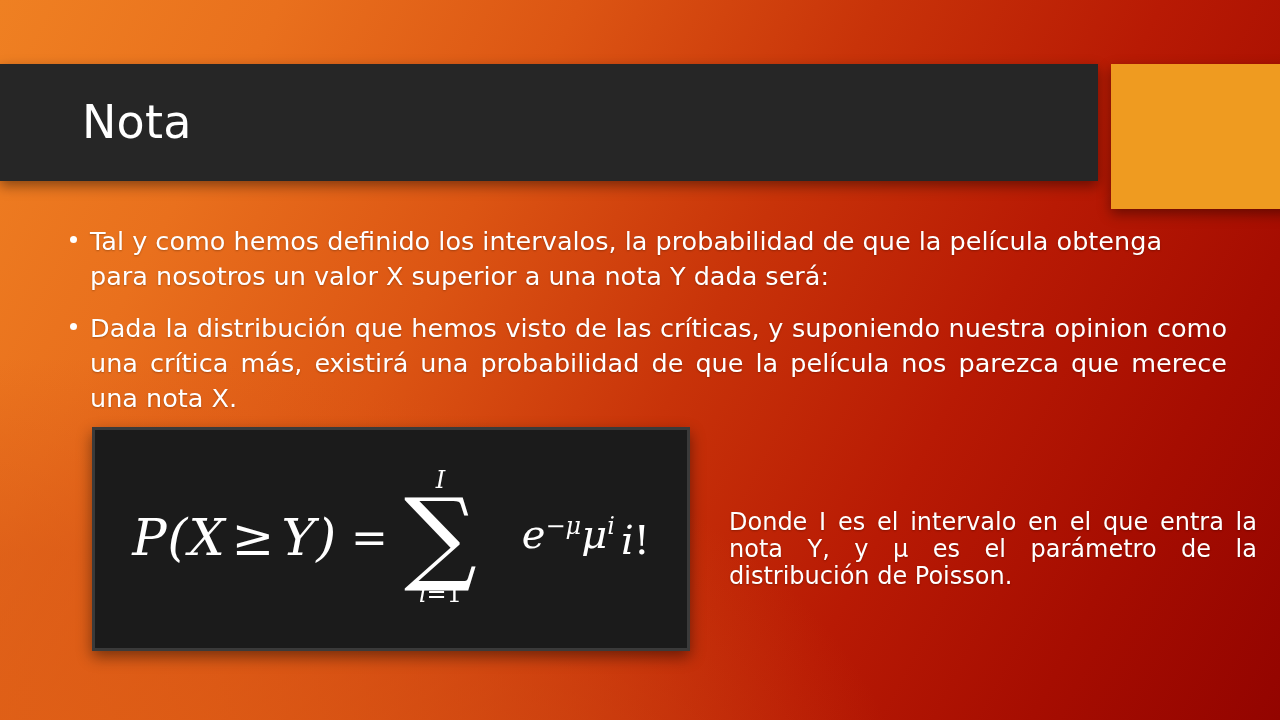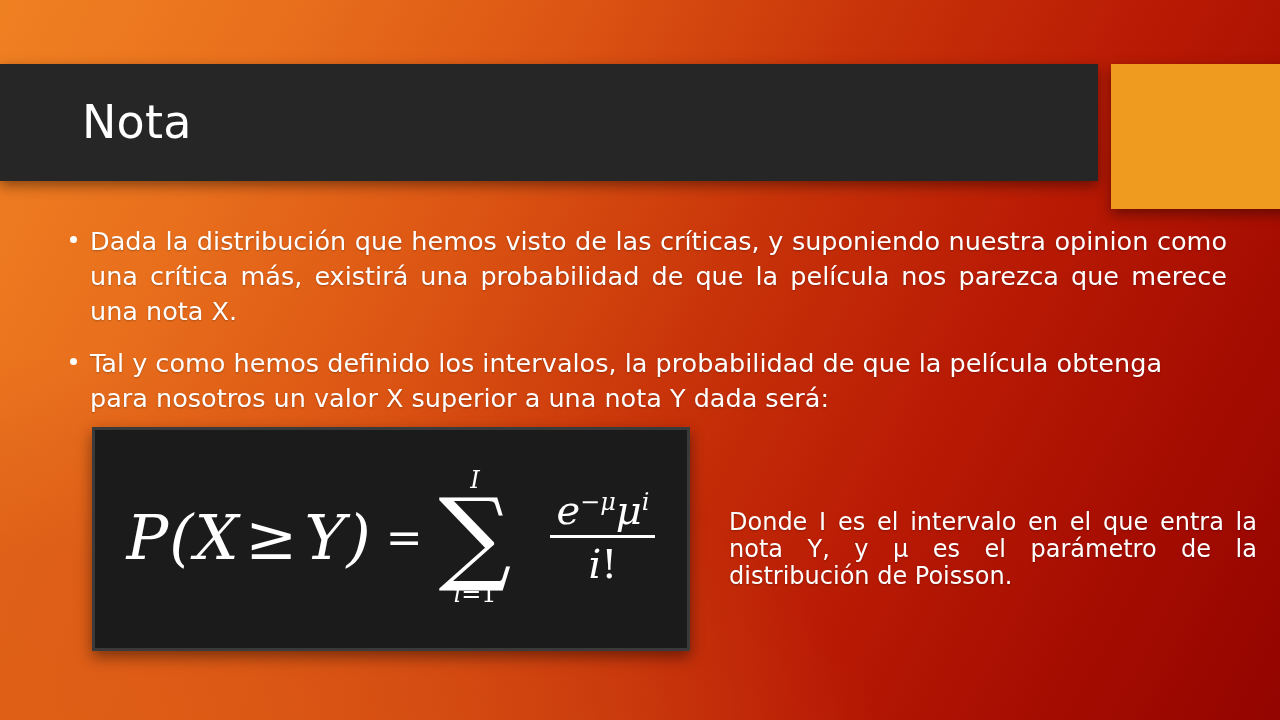--- a/index.html
+++ b/index.html
@@ -111,21 +111,21 @@
   .equation {
     display:flex;
     align-items:center;
     color:#ffffff;
     font-family:"DejaVu Serif", serif;
     font-style:italic;
     white-space:nowrap;
     transform:translateY(-2px);
   }
   .lhs {
-    font-size:62px;
+    font-size:51px;
     letter-spacing:1px;
     padding-right:14px;
   }
   .lhs .ge { font-style:normal; padding:0 6px; }
   .eq-sign { font-style:normal; font-size:44px; padding-right:16px; }
 
   
   .sigma-group {
     display:flex;
     flex-direction:column;
@@ -140,21 +140,21 @@
     font-size:102px;
     line-height:.94;
   }
   .sigma-bot { font-size:24px; margin-top:-2px; }
   .sigma-bot .num { font-style:normal; }
   .sigma-bot .op   { font-style:normal; }
 
   
   .fraction {
     display:inline-flex;
-    flex-direction:column;
+    flex-direction:row;
     align-items:center;
     line-height:1;
     margin-left:29px;
   }
   .numer {
     font-size:40px;
     padding:0 6px 5px 6px;
   }
   .numer sup, .numer .sup {
     font-size:24px;
@@ -192,28 +192,28 @@
 <div id="slide">
 
   <div class="title-band">
     <div class="title-text">Nota</div>
   </div>
 
   <div class="accent-block"></div>
 
   <div class="body-area">
 
+    <div class="bullet last">
+      <span class="dot"></span>
+      <span class="txt">Tal y como hemos definido los intervalos, la probabilidad de que la película obtenga para nosotros un valor X superior a una nota Y dada será:</span>
+    </div>
+
     <div class="bullet">
       <span class="dot"></span>
       <span class="txt">Dada la distribución que hemos visto de las críticas, y suponiendo nuestra opinion como una crítica más, existirá una probabilidad de que la película nos parezca que merece una nota X.</span>
-    </div>
-
-    <div class="bullet last">
-      <span class="dot"></span>
-      <span class="txt">Tal y como hemos definido los intervalos, la probabilidad de que la película obtenga para nosotros un valor X superior a una nota Y dada será:</span>
     </div>
 
   </div>
 
   <div class="formula-box">
     <div class="equation">
 
       <span class="lhs"><span>P</span><span>(</span><span>X</span><span class="ge">≥</span><span>Y</span><span>)</span></span>
 
       <span class="eq-sign">=</span>

